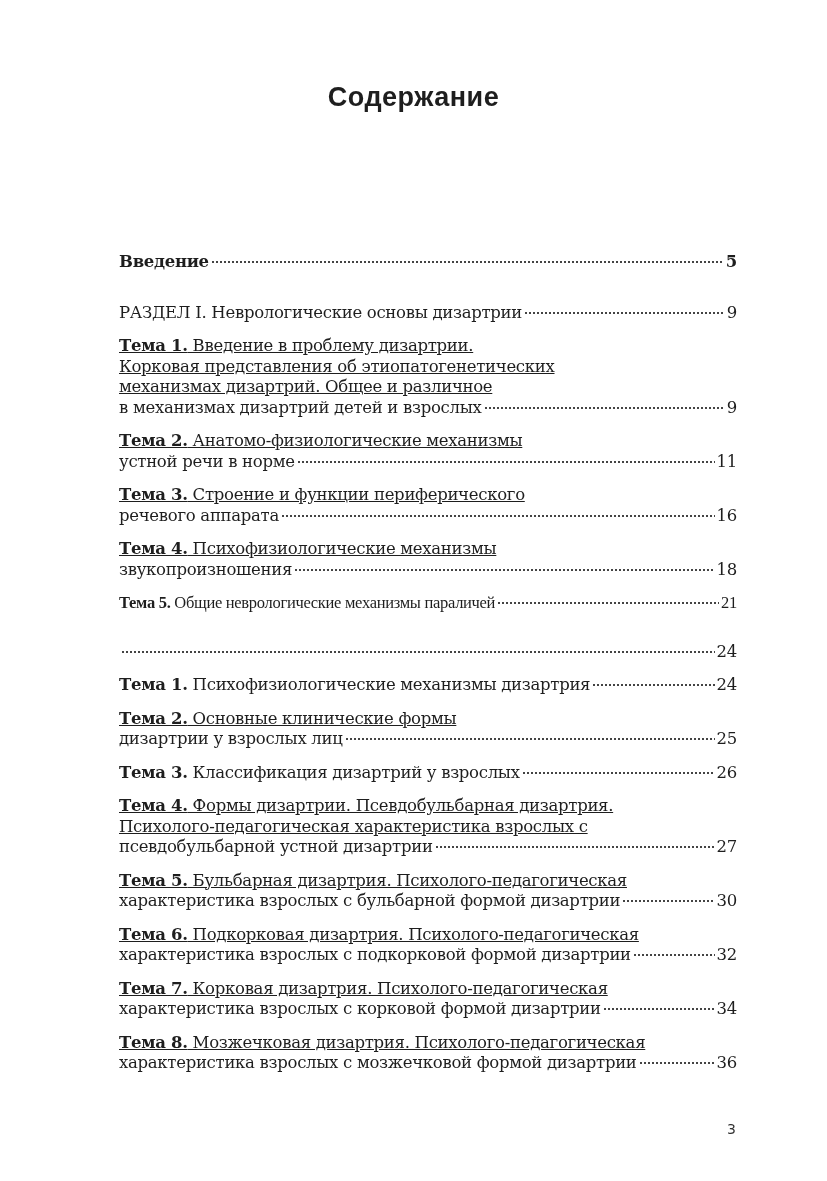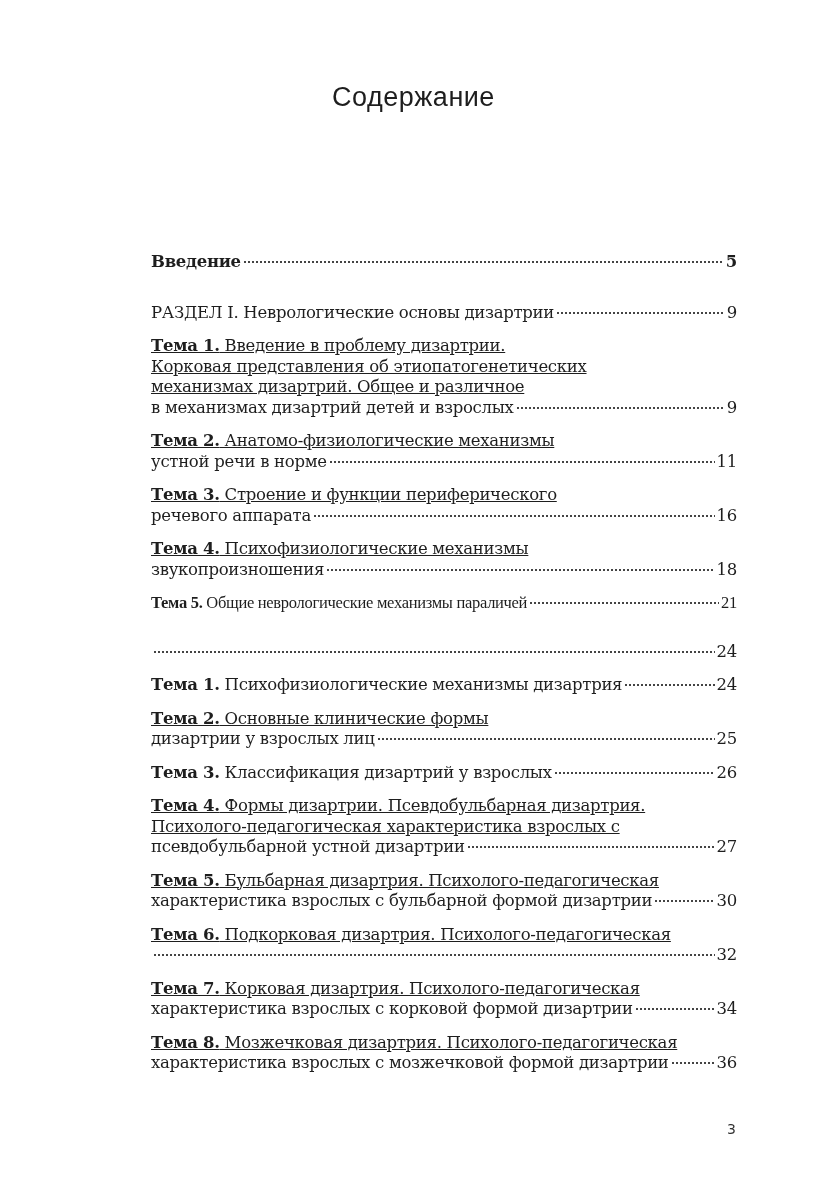--- a/index.html
+++ b/index.html
@@ -15,36 +15,35 @@
       color: #1e1e1e;
       font-family: "DejaVu Serif", "Liberation Serif", serif;
     }
     .page-title {
       position: absolute;
       top: 82px;
       left: 0;
       width: 827px;
       text-align: center;
       font-family: "Liberation Sans", "DejaVu Sans", sans-serif;
-      font-weight: normal;
+      font-weight: bold;
       font-size: 27px;
       letter-spacing: 0.5px;
       color: #1e1e1e;
     }
     .toc {
       position: absolute;
       left: 119px;
       top: 252px;
       width: 618px;
     }
     .entry {
       font-size: 16.5px;
       line-height: 20.5px;
       letter-spacing: -0.3px;
-      margin-left: 32px;
     }
     .entry .line {
       display: block;
       white-space: nowrap;
       text-decoration: underline;
     }
     .entry .last-line {
       display: flex;
       align-items: baseline;
       white-space: nowrap;
@@ -198,20 +197,21 @@
     <div class="last-line">
       <span class="text">характеристика взрослых с бульбарной формой дизартрии</span>
       <span class="leader"></span>
       <span class="page">30</span>
     </div>
   </div>
 
   <div class="entry gap-normal">
     <span class="line"><span class="bold">Тема 6.</span><span> Подкорковая дизартрия. Психолого-педагогическая</span></span>
     <div class="last-line">
+      <span class="text">характеристика взрослых с подкорковой формой дизартрии</span>
       <span class="leader"></span>
       <span class="page">32</span>
     </div>
   </div>
 
   <div class="entry gap-normal">
     <span class="line"><span class="bold">Тема 7.</span><span> Корковая дизартрия. Психолого-педагогическая</span></span>
     <div class="last-line">
       <span class="text">характеристика взрослых с корковой формой дизартрии</span>
       <span class="leader"></span>

